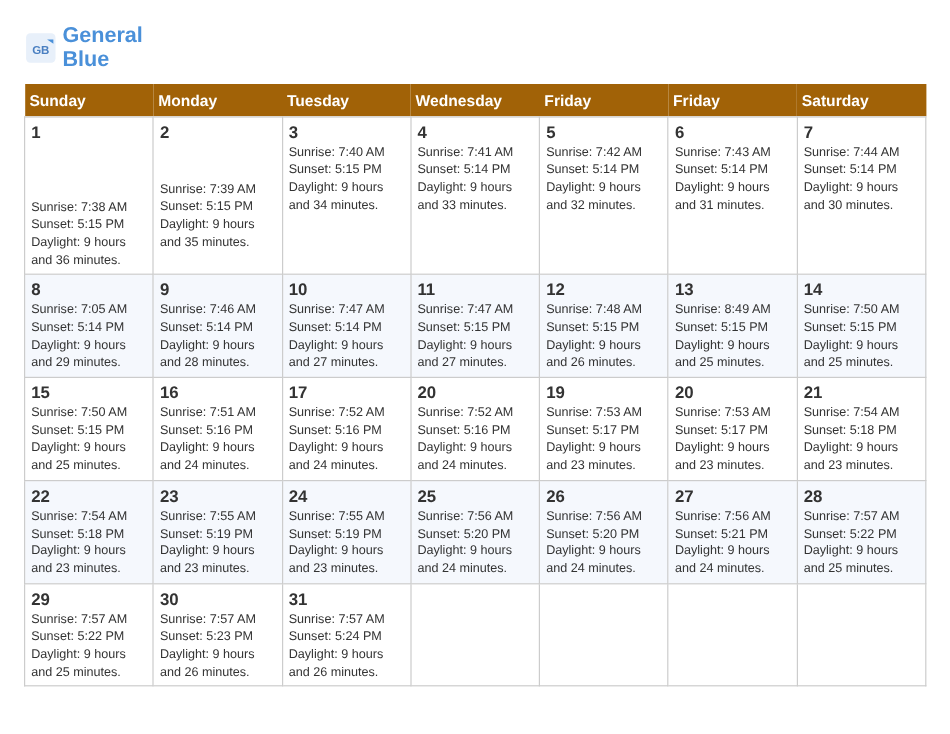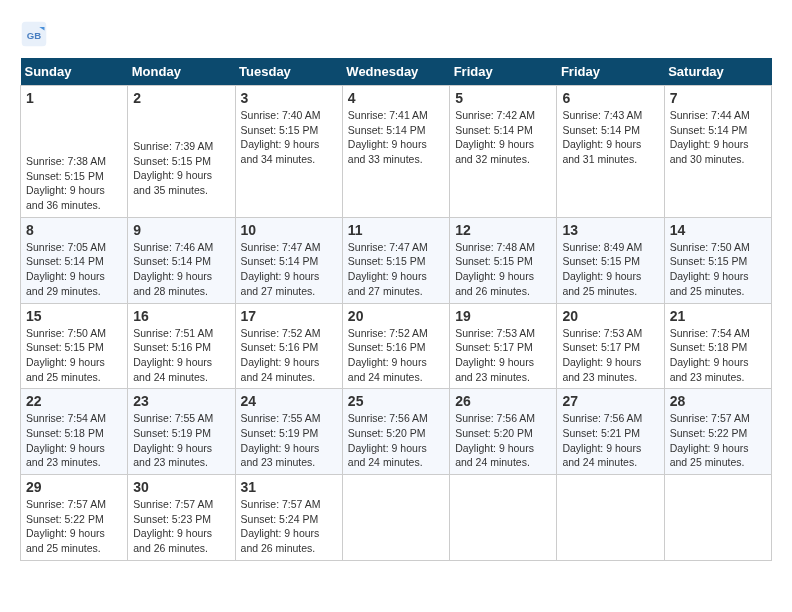--- a/index.html
+++ b/index.html
@@ -45,21 +45,21 @@
     .location {
       font-size: 15px;
       color: #555;
     }
     table {
       width: 100%;
       border-collapse: collapse;
       font-size: 11px;
     }
     th {
-      background: #0c4a6e;
+      background: #a16207;
       color: #fff;
       padding: 6px 4px;
       text-align: left;
       font-size: 13px;
       font-weight: bold;
     }
     td {
       border: 1px solid #ccc;
       vertical-align: top;
       padding: 4px 5px;
@@ -91,20 +91,26 @@
 </head>
 <body>
 
 <div class="header">
   <div class="logo">
     <svg class="logo-icon" viewBox="0 0 32 32">
       <rect x="2" y="2" width="28" height="28" rx="4" fill="#e8f0fa"></rect>
       <text x="16" y="22" text-anchor="middle" font-size="11" font-weight="bold" fill="#4a7fc1" font-family="Arial">GB</text>
       <path d="M22 8 L28 12 L28 8 Z" fill="#4a90d9"></path>
     </svg>
+    <div>
+      <div class="logo-text">
+        <span>General</span><br>
+        <span style="color:#4a90d9">Blue</span>
+      </div>
+    </div>
   </div>
   <div class="title-section">
     <div class="month-title"></div>
     <div class="location"></div>
   </div>
 </div>
 
 <table>
   <thead>
     <tr id="col-headers">

